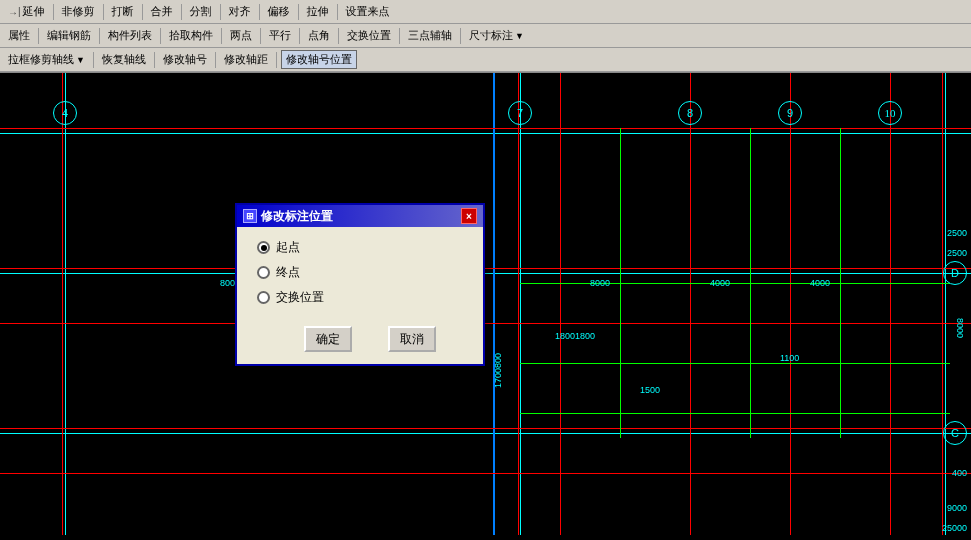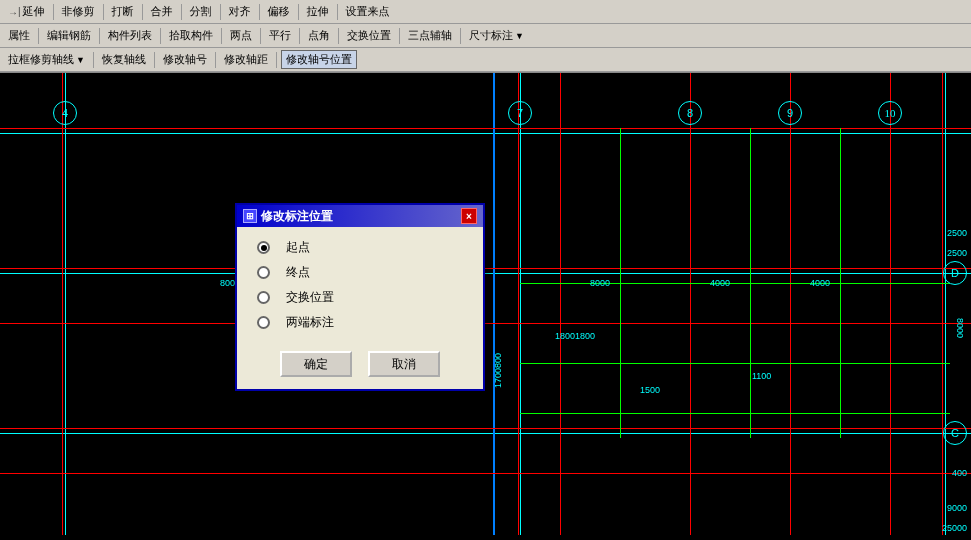--- a/index.html
+++ b/index.html
@@ -169,21 +169,21 @@
     }
     .radio-group {
       display: flex;
       flex-direction: column;
       gap: 8px;
       margin-bottom: 16px;
     }
     .radio-item {
       display: flex;
       align-items: center;
-      gap: 16px;
+      gap: 6px;
       cursor: pointer;
       font-size: 12px;
     }
     .radio-circle {
       width: 13px;
       height: 13px;
       border-radius: 50%;
       border: 2px solid #666;
       background: white;
       display: flex;
@@ -198,30 +198,31 @@
       border-radius: 50%;
       background: #000;
     }
     .dialog-buttons {
       display: flex;
       justify-content: center;
       gap: 16px;
       padding-top: 4px;
     }
     .dialog-btn {
-      width: 72px;
+      width: 48px;
       height: 26px;
       background: #d4d0c8;
       border: 2px outset #fff;
       font-size: 12px;
       cursor: pointer;
       display: flex;
       align-items: center;
       justify-content: center;
       font-family: 'SimSun', '宋体', sans-serif;
+      margin-left: 20px;
     }
 
     
     .annot {
       position: absolute;
       color: #00ffff;
       font-size: 9px;
       white-space: nowrap;
     }
   </style>
@@ -423,21 +424,21 @@
   <div class="annot" style="top: 450px; right: 4px;">
     <span>25000</span>
   </div>
 
   <div class="annot" style="top: 258px; left: 555px;">
     <span>18001800</span>
   </div>
   <div class="annot" style="top: 312px; left: 640px;">
     1500
   </div>
-  <div class="annot" style="top: 280px; left: 752px; margin-top: 18px;">
+  <div class="annot" style="top: 280px; left: 780px;">
     1100
   </div>
 
   <div class="annot" style="top: 310px; left: 498px; transform: rotate(-90deg); transform-origin: left center;">
     1700800
   </div>
   <div class="annot" style="top: 240px; left: 960px; transform: rotate(90deg); transform-origin: left center;">
     8000
   </div>
 
@@ -465,24 +466,20 @@
           <label class="radio-item">
             <div class="radio-circle"></div>
             <span>终点</span>
           </label>
 
           <label class="radio-item">
             <div class="radio-circle"></div>
             <span>交换位置</span>
           </label>
 
-          <label class="radio-item">
-            <div class="radio-circle"></div>
-            <span>两端标注</span>
-          </label>
 
         </div>
 
         <div class="dialog-buttons">
           <button class="dialog-btn">
             <span>确定</span>
           </button>
           <button class="dialog-btn">
             <span>取消</span>
           </button>

